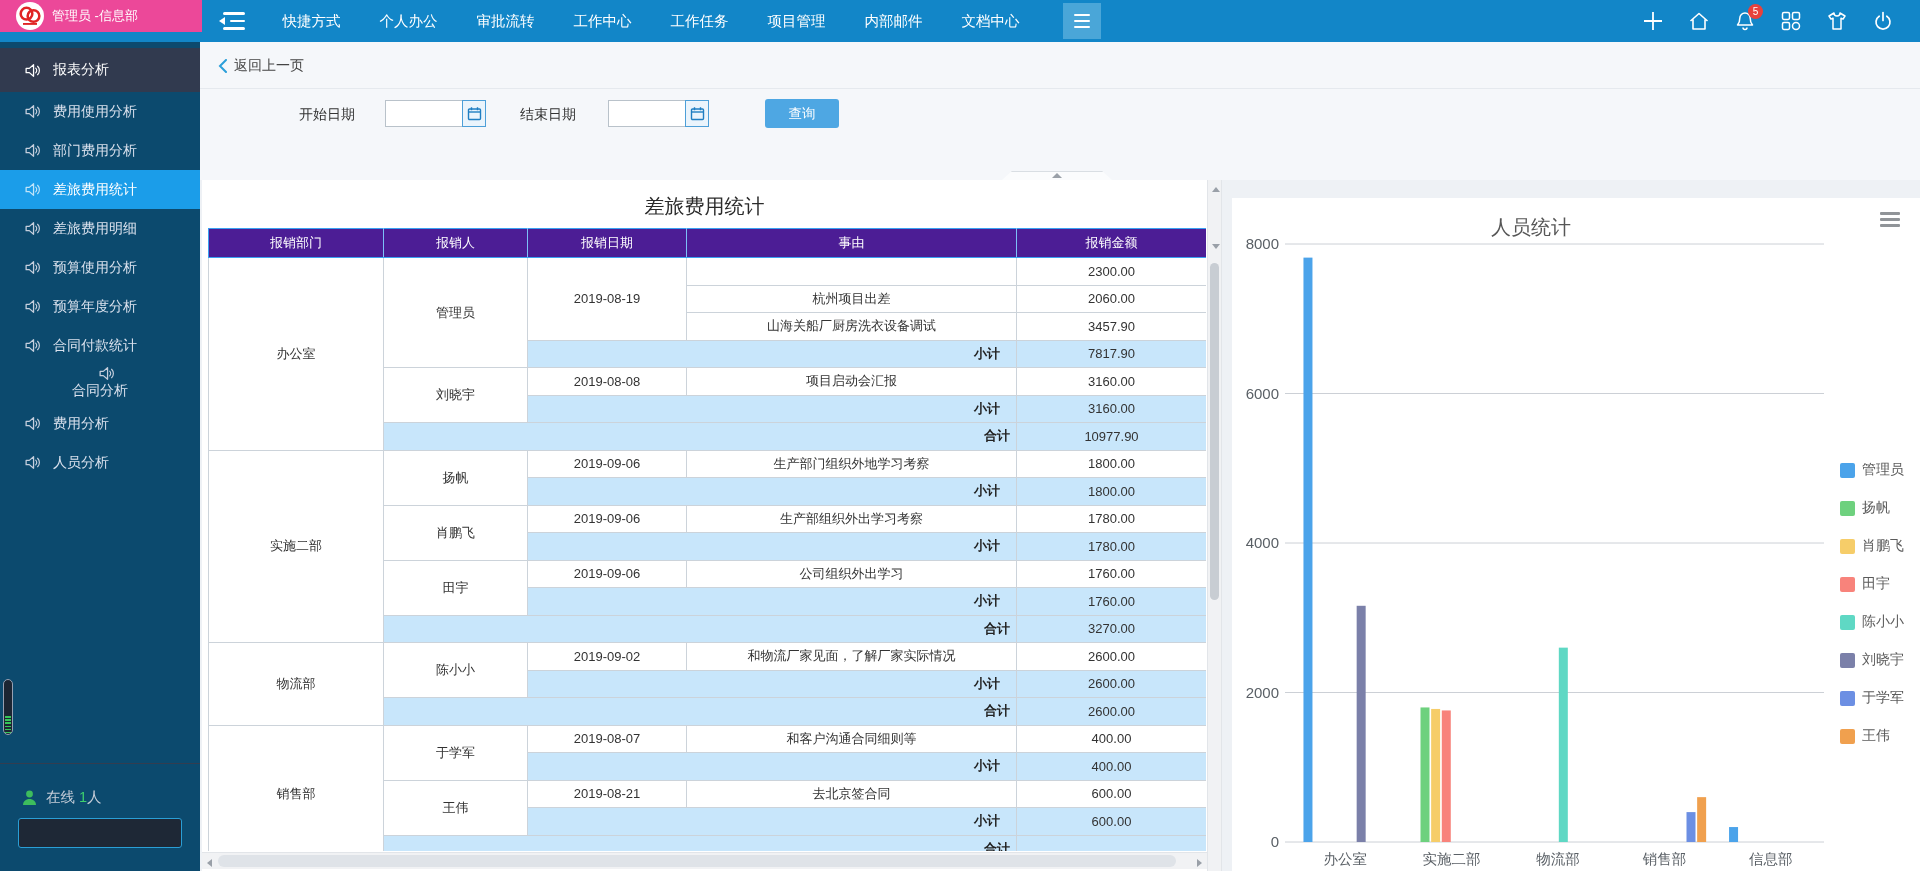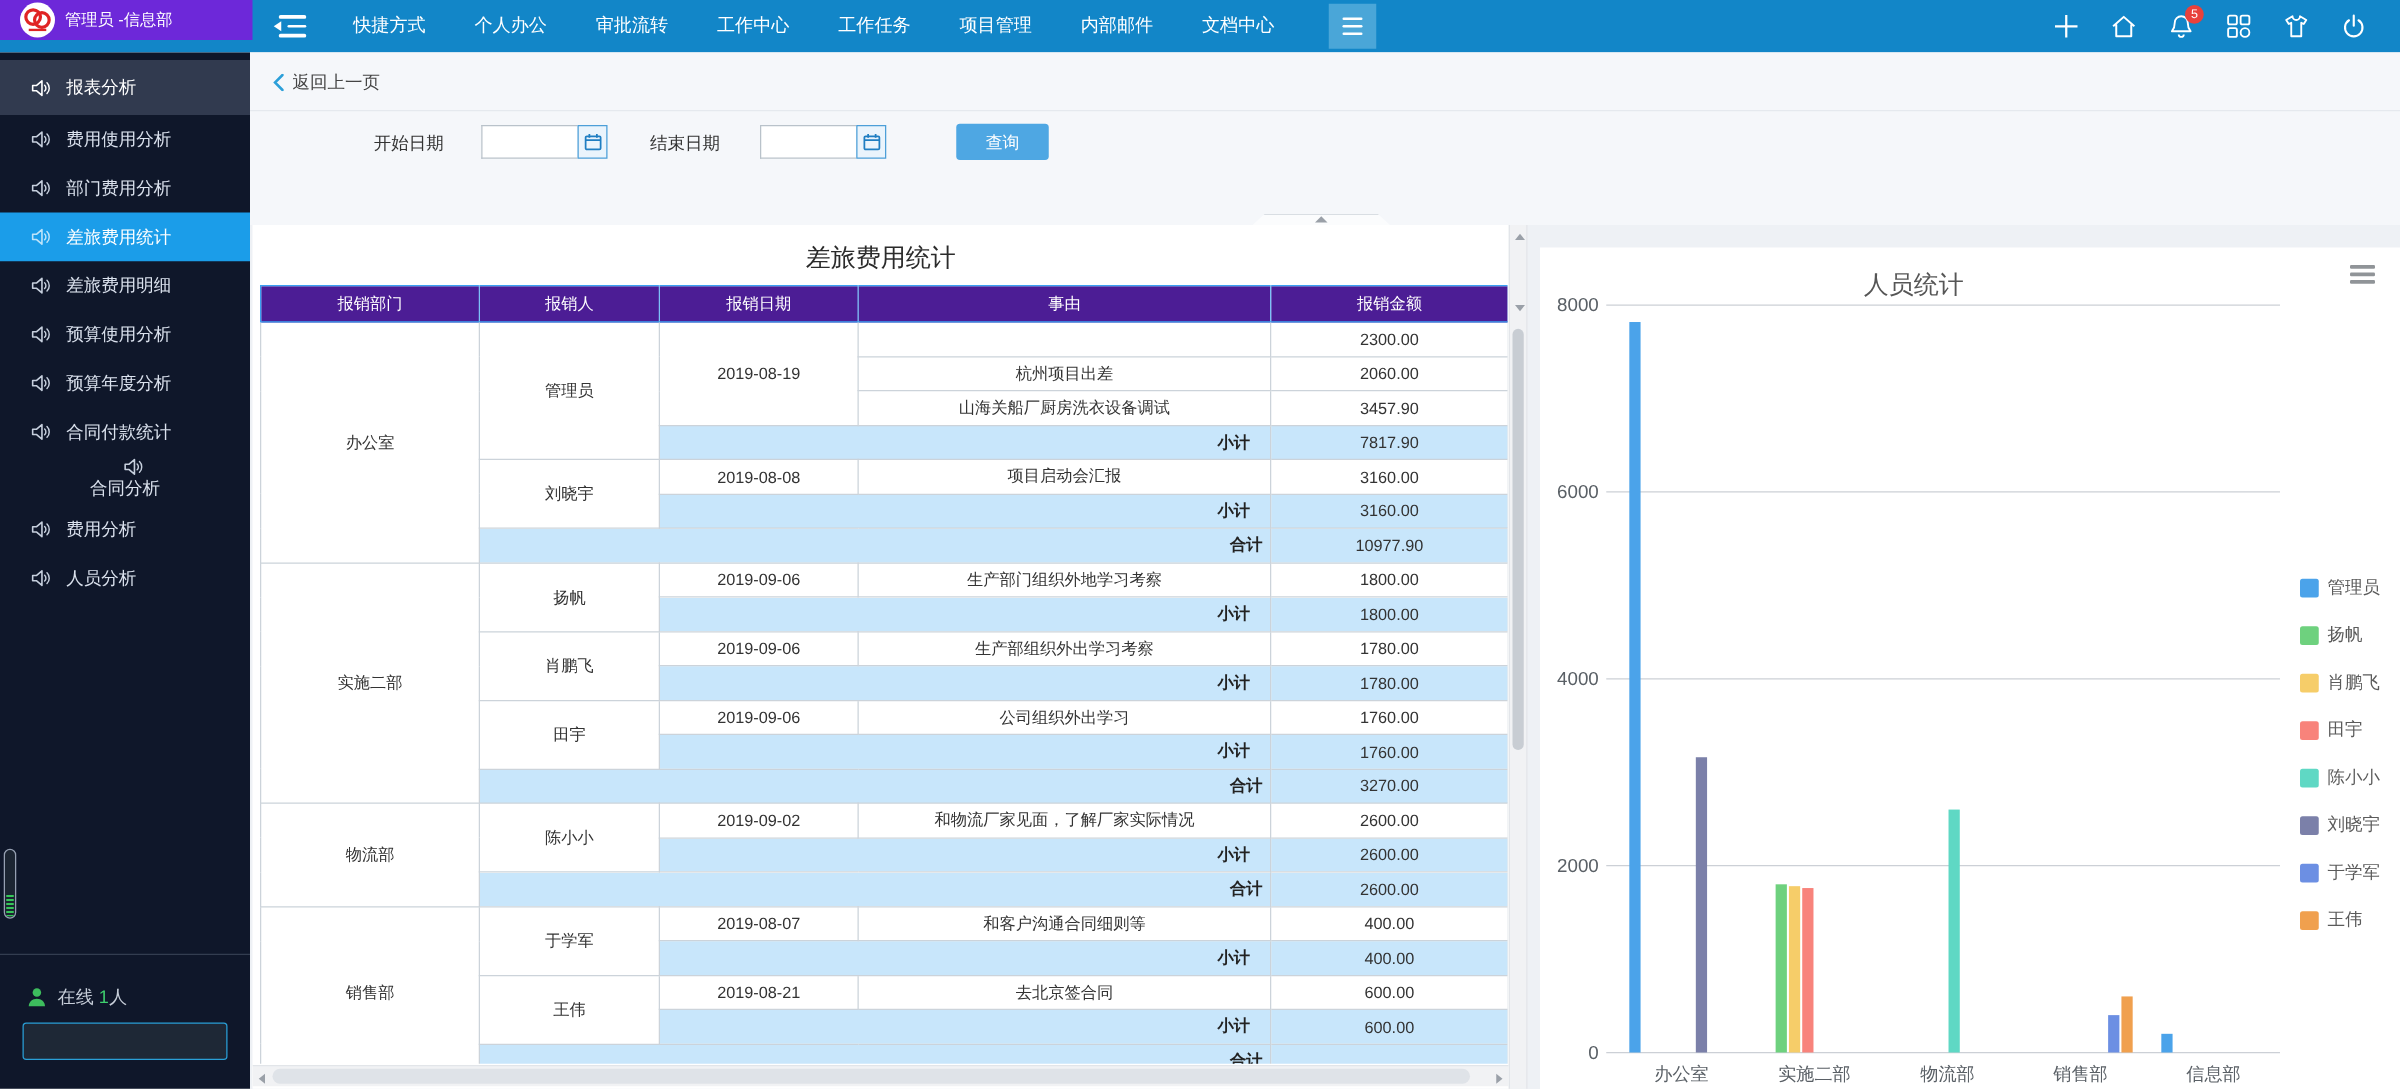--- a/index.html
+++ b/index.html
@@ -1,21 +1,21 @@
 <!DOCTYPE html>
 <html><head>
 <meta charset="utf-8">
 <style>
   * { margin:0; padding:0; box-sizing:border-box; }
   html,body { width:1920px; height:871px; overflow:hidden; background:#eef1f5;
     font-family:"Liberation Sans","DejaVu Sans",sans-serif; }
 
   
   #topbar { position:absolute; left:0; top:0; width:1920px; height:42px; background:#1286c8; }
-  #logo-area { position:absolute; left:0; top:0; width:202px; height:32px; background:#6d28d9;
+  #logo-area { position:absolute; left:0; top:0; width:202px; height:32px; background:#ec4899;
     display:flex; align-items:center; }
   #logo-circle { width:28px; height:28px; border-radius:50%; background:#fff; margin-left:16px;
     display:flex; align-items:center; justify-content:center; }
   #logo-title { color:#fff; font-size:13px; margin-left:8px; white-space:nowrap; }
   #collapse-toggle { position:absolute; left:219px; top:11px; width:26px; height:20px; cursor:pointer; }
   #collapse-toggle .bar { position:absolute; right:0; height:2.5px; background:#fff; border-radius:2px; }
   #collapse-toggle .b1 { top:1px; width:22px; }
   #collapse-toggle .b2 { top:8.5px; width:15px; }
   #collapse-toggle .b3 { top:16px; width:22px; }
   #collapse-toggle .arrow { position:absolute; left:0; top:6px; width:0; height:0;
@@ -27,21 +27,21 @@
     display:flex; flex-direction:column; align-items:center; justify-content:center; gap:3.5px; cursor:pointer; }
   #more-menus i { display:block; width:16px; height:2.5px; background:#fff; border-radius:1px; }
   #top-icons { position:absolute; right:0; top:0; height:42px; display:flex; align-items:center;
     gap:24px; padding-right:26px; }
   .top-icon { position:relative; width:22px; height:22px; cursor:pointer; }
   .top-icon svg { width:22px; height:22px; display:block; }
   #bell-badge { position:absolute; top:-6px; right:-7px; min-width:15px; height:15px; background:#e8413c;
     border-radius:8px; color:#fff; font-size:10px; line-height:15px; text-align:center; padding:0 3px; }
 
   
-  #sidebar { position:absolute; left:0; top:42px; width:200px; height:829px; background:#0f172a; }
+  #sidebar { position:absolute; left:0; top:42px; width:200px; height:829px; background:#0c4a6e; }
   .side-item { position:absolute; left:0; width:200px; height:39px; display:flex; align-items:center;
     color:#dbe2ee; font-size:14px; cursor:pointer; }
   .side-item svg { width:17px; height:17px; margin-left:24px; margin-right:12px; flex:none; }
   #side-header { top:6px; height:44px; background:#313a4f; color:#fff; }
   .side-item.active { background:#1b9de9; color:#fff; }
   #battery { position:absolute; left:3px; top:637px; width:10px; height:56px; border:1.5px solid #96a0b2;
     border-radius:5px; background:#1c2532; overflow:hidden; }
   #battery .fill { position:absolute; left:1px; right:1px; bottom:1px; height:17px;
     background:repeating-linear-gradient(180deg,#35c759 0 1.6px,#1c2532 1.6px 3.2px); }
   #side-divider { position:absolute; left:0; top:721px; width:200px; height:1px; background:#333d50; }

